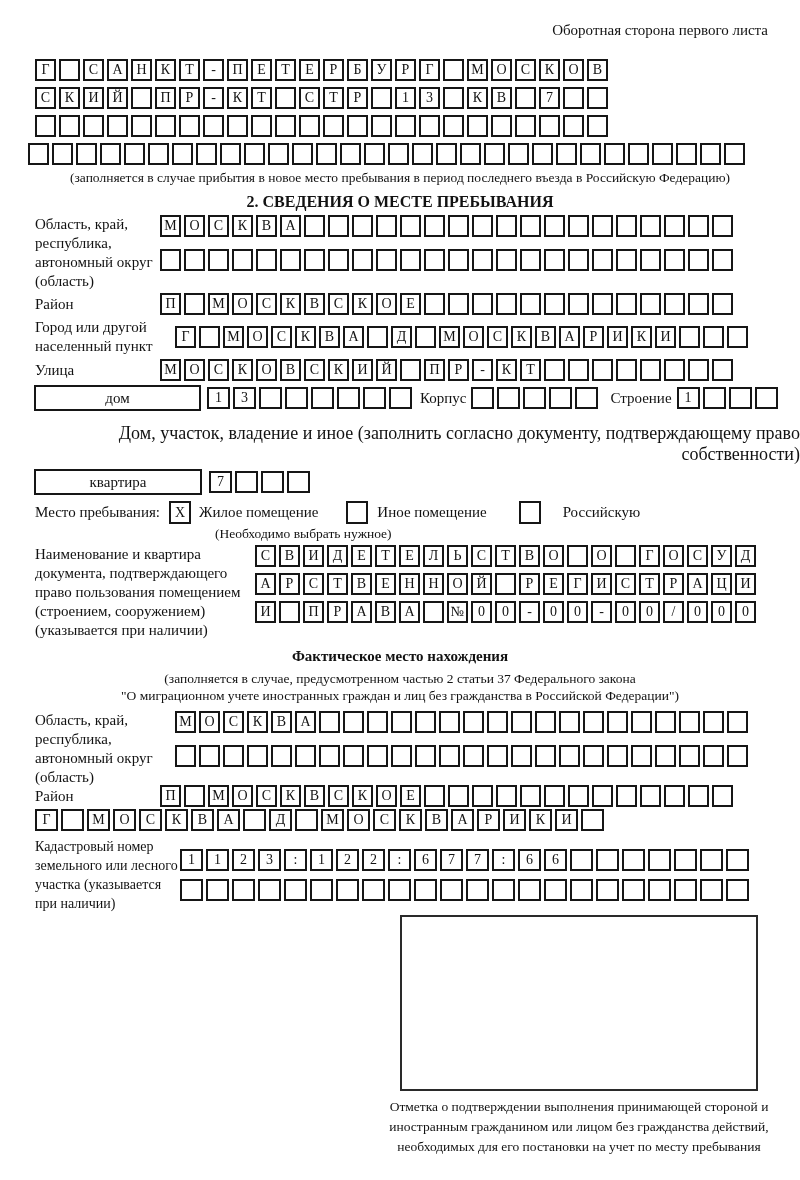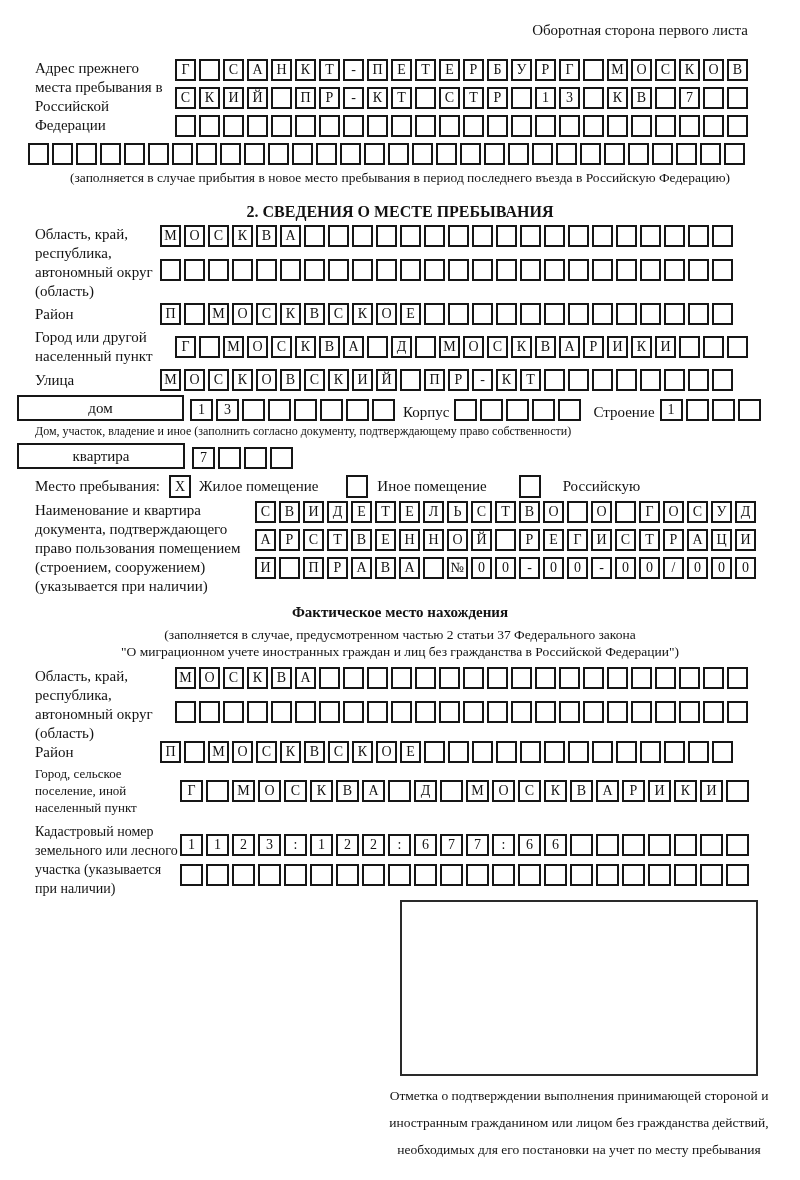--- a/index.html
+++ b/index.html
@@ -5,68 +5,67 @@
   * { margin:0; padding:0; box-sizing:border-box; }
   html,body { background:#ffffff; }
   body {
     width:800px; height:1180px; overflow:hidden;
     color:#121212;
     font-family:"Liberation Serif", serif;
     font-size:15px;
   }
   .sheet { position:relative; width:800px; height:1180px; }
 
-  .header-note { padding-top:22px; padding-right:52px; text-align:right; font-size:15px; }
+  .header-note { padding-top:22px; padding-right:32px; text-align:right; font-size:15px; }
 
   .field { display:flex; align-items:flex-start; margin-left:35px; }
   .field.vcenter { align-items:center; }
   .flabel { flex:0 0 auto; font-size:15px; line-height:19px; }
   .rows { display:flex; flex-direction:column; gap:6px; }
   .rows.gap12 { gap:12px; }
   .rows.gap8 { gap:8px; }
 
   .cells { display:flex; gap:3px; }
   .cell {
     flex:0 0 auto; width:21px; height:22px;
     border:2px solid #161616; background:#fff;
     display:flex; align-items:center; justify-content:center;
     font-size:14px; line-height:1; font-family:"Liberation Serif", serif;
   }
   .cells.wide .cell { width:23px; }
 
   .note-center { text-align:center; font-size:13.5px; margin-top:5px; }
-  .note-left { margin-left:35px; font-size:12px; margin-top:3px; }
-
-  .sec-title { text-align:center; font-weight:bold; font-size:16px; margin-top:17px; }
+  .note-left { margin-left:35px; font-size:18px; margin-top:12px;text-align:right; }
+
+  .sec-title { text-align:center; font-weight:bold; font-size:16px; margin-top:7px; }
   .sub-title { text-align:center; font-weight:bold; font-size:15px; }
 
   .big-box {
     flex:0 0 auto; height:26px; border:2px solid #161616;
     display:flex; align-items:center; justify-content:center; font-size:15px;
   }
   .inline-label { font-size:15px; white-space:nowrap; }
 
-  .house-row { display:flex; align-items:flex-end; margin-left:17px; }
+  .house-row { display:flex; align-items:center; margin-left:34px; }
 
   .stay-row { display:flex; align-items:center; margin-left:35px; margin-top:6px; }
   .checkbox { width:22px; height:23px; border:2px solid #161616;
     display:flex; align-items:center; justify-content:center; font-size:14px; }
 
   .stamp-box { margin-left:400px; margin-top:2px; width:358px; height:176px; border:2px solid #2a2a2a; background:#fff; }
-  .stamp-caption { margin-left:388px; width:382px; margin-top:6px; text-align:center; font-size:13.5px; line-height:27px; }
+  .stamp-caption { margin-left:388px; width:382px; margin-top:6px; text-align:center; font-size:13.5px; line-height:20px; }
 </style>
 </head>
 <body>
 
 <div class="sheet">
 
   <div class="header-note">Оборотная сторона первого листа</div>
 
   <div class="field" style="margin-top:20px">
-    <div class="flabel" style="width:140px">Адрес прежнего места пребывания в Российской Федерации</div>
     <div class="rows">
       <div class="cells">
           <div class="cell">Г</div>
           <div class="cell"></div>
           <div class="cell">С</div>
           <div class="cell">А</div>
           <div class="cell">Н</div>
           <div class="cell">К</div>
           <div class="cell">Т</div>
           <div class="cell">-</div>
@@ -367,20 +366,21 @@
 
   <div class="stay-row">
     <span>Место пребывания:</span>
     <div class="checkbox" style="margin-left:9px">X</div>
     <span style="margin-left:8px">Жилое помещение</span>
     <div class="checkbox" style="margin-left:28px"></div>
     <span style="margin-left:9px">Иное помещение</span>
     <div class="checkbox" style="margin-left:32px"></div>
     <span style="margin-left:22px">Российскую</span>
   </div>
+  <div style="margin-left:215px; font-size:13.5px; margin-top:2px">(Необходимо выбрать нужное)</div>
 
   <div class="field" style="margin-top:3px">
     <div class="flabel" style="width:218px">Наименование и квартира документа, подтверждающего право пользования помещением (строением, сооружением) (указывается при наличии)</div>
     <div class="rows" style="margin-left:2px">
       <div class="cells">
           <div class="cell">С</div>
           <div class="cell">В</div>
           <div class="cell">И</div>
           <div class="cell">Д</div>
           <div class="cell">Е</div>
@@ -536,21 +536,20 @@
         <div class="cell"></div>
         <div class="cell"></div>
         <div class="cell"></div>
         <div class="cell"></div>
         <div class="cell"></div>
         <div class="cell"></div>
       </div>
   </div>
 
   <div class="field vcenter" style="margin-top:2px">
-    <div class="flabel" style="width:145px; font-size:13px; line-height:17px">Город, сельское поселение, иной населенный пункт</div>
     <div class="cells wide">
         <div class="cell">Г</div>
         <div class="cell"></div>
         <div class="cell">М</div>
         <div class="cell">О</div>
         <div class="cell">С</div>
         <div class="cell">К</div>
         <div class="cell">В</div>
         <div class="cell">А</div>
         <div class="cell"></div>

